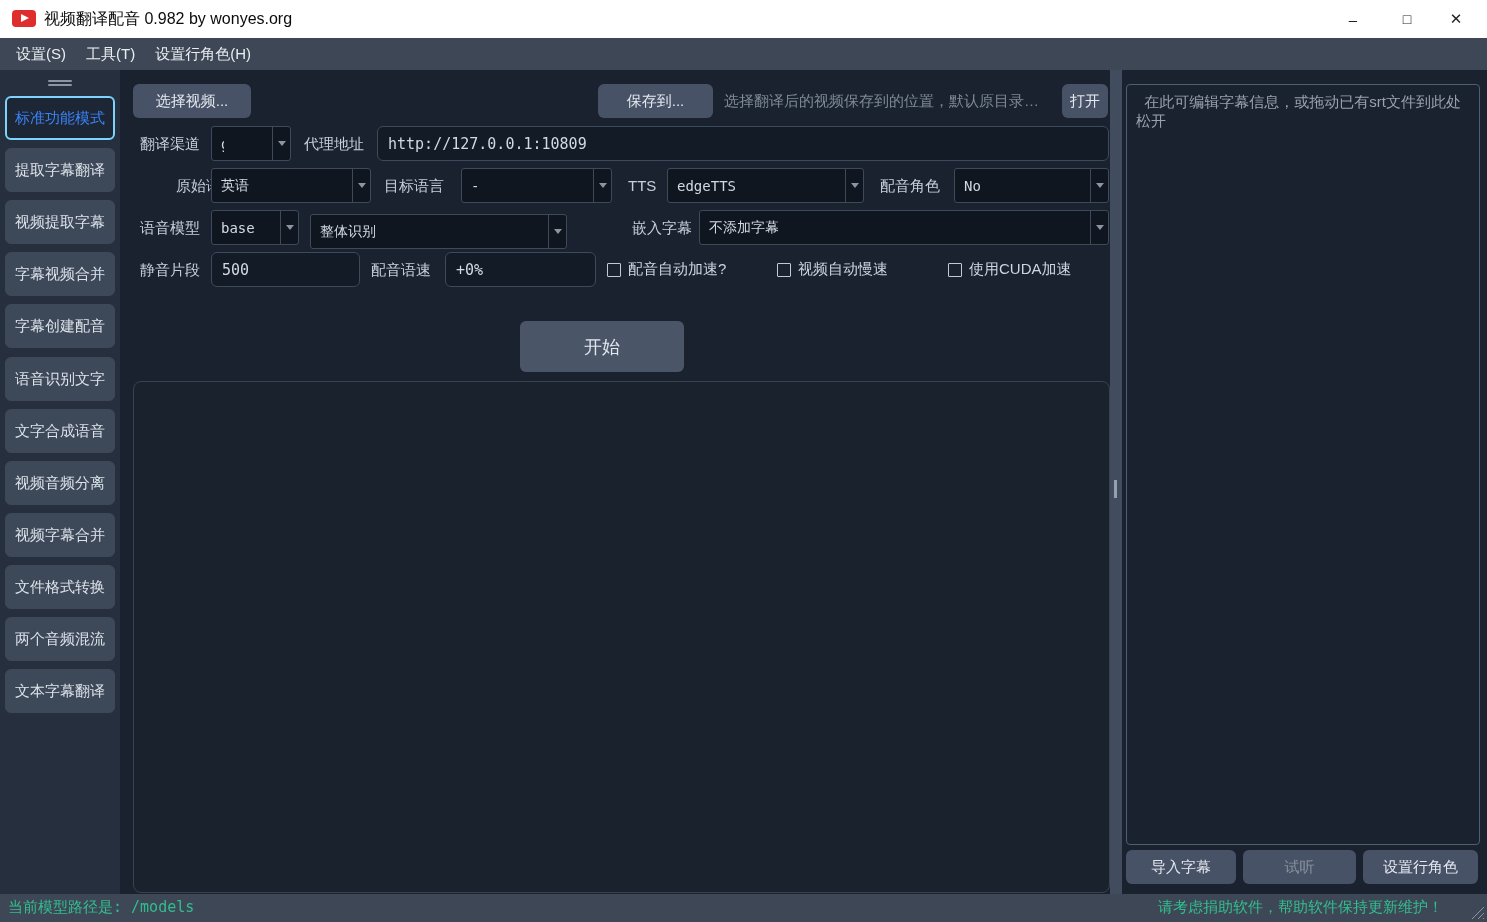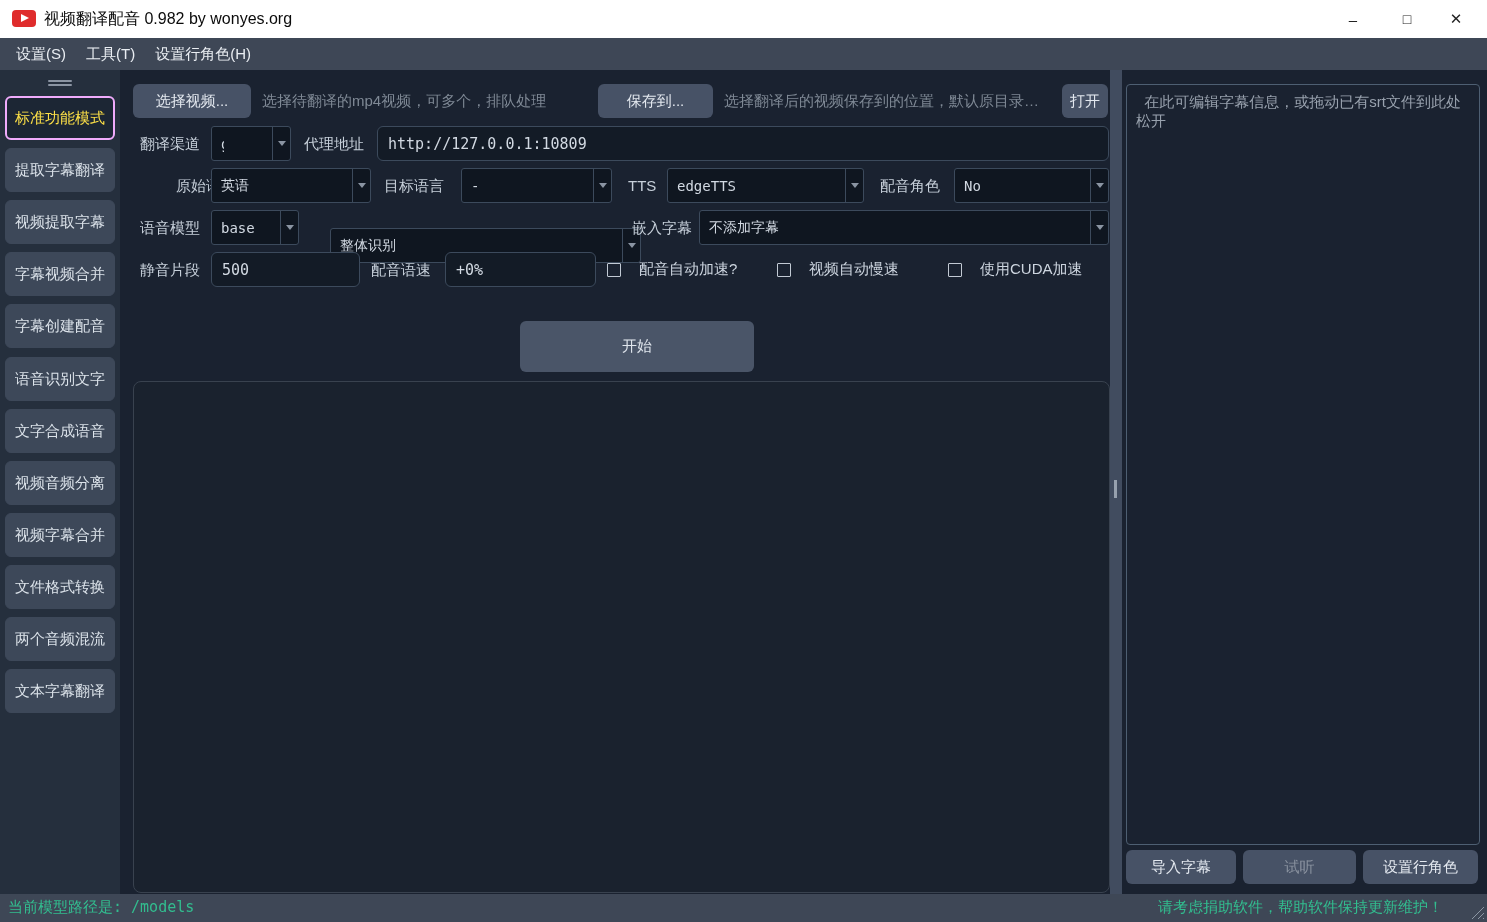--- a/index.html
+++ b/index.html
@@ -26,43 +26,43 @@
   .menubar { position:absolute; left:0; top:38px; width:1487px; height:32px; background:#3e4756;
     display:flex; align-items:center; padding-left:8px; gap:4px; }
   .menu-item { color:#e9edf2; font-size:15px; padding:4px 8px; }
 
   
   .sidebar { position:absolute; left:0; top:70px; width:120px; height:824px; background:#252f3d; }
   .side-handle { position:absolute; left:48px; top:10px; width:24px; height:8px; }
   .side-handle div { height:2px; background:#8b95a3; margin-bottom:2px; border-radius:1px; }
   .side-btn { position:absolute; left:5px; width:110px; height:44px; background:#3d4859; border:1px solid #3d4859;
     border-radius:6px; color:#dce3ea; font-size:15px; display:flex; align-items:center; justify-content:center; }
-  .side-btn.active { background:#1c2634; border:2px solid #f0abfc; color:#fde047; }
+  .side-btn.active { background:#1c2634; border:2px solid #7dd3fc; color:#3b82f6; }
 
   
   .btn { position:absolute; background:#475266; border-radius:6px; color:#e3e8ef; font-size:15px;
     display:flex; align-items:center; justify-content:center; height:34px; }
   .hint { position:absolute; color:#7f8995; font-size:15px; line-height:34px; white-space:nowrap; }
   .flabel { position:absolute; color:#c7d0da; font-size:15px; line-height:35px; white-space:nowrap; }
 
   .combo { position:absolute; height:35px; background:#0f1620; border:1px solid #3c4a5c; border-radius:3px; display:flex; }
   .combo .val { flex:1; padding-left:9px; display:flex; align-items:center; color:#d2d9e2;
     font-family:"DejaVu Sans Mono","DejaVu Sans",monospace; font-size:14px; white-space:nowrap; overflow:hidden; }
   .combo .arrow { width:18px; border-left:1px solid #3c4a5c; display:flex; align-items:center; justify-content:center; }
   .combo .arrow::after { content:""; border-left:4px solid transparent; border-right:4px solid transparent; border-top:5px solid #8a94a2; }
 
   .lineedit { position:absolute; height:35px; background:#131b26; border:1px solid #3c4a5c; border-radius:6px;
     color:#d2d9e2; font-family:"DejaVu Sans Mono","DejaVu Sans",monospace; font-size:15px; padding:0 10px; }
   input.lineedit { outline:none; }
 
-  .cb { position:absolute; height:35px; display:flex; align-items:center; gap:18px; color:#cdd5df; font-size:15px; }
+  .cb { position:absolute; height:35px; display:flex; align-items:center; gap:7px; color:#cdd5df; font-size:15px; }
   .cb .box { width:14px; height:14px; border:1px solid #c2cad4; background:transparent; border-radius:1px; }
 
-  .start-btn { position:absolute; left:520px; top:321px; width:234px; height:51px; background:#4a5568; border-radius:6px;
-    color:#e0e6ed; font-size:15px; display:flex; align-items:center; justify-content:center; }
+  .start-btn { position:absolute; left:520px; top:321px; width:164px; height:51px; background:#4a5568; border-radius:6px;
+    color:#e0e6ed; font-size:18px; display:flex; align-items:center; justify-content:center; }
 
   .logbox { position:absolute; left:133px; top:381px; width:977px; height:512px; border:1px solid #39424f;
     border-radius:8px; background:#1a222e; }
 
   
   .splitter { position:absolute; left:1110px; top:70px; width:12px; height:824px; background:#414c5f; }
   .splitter .grip { position:absolute; left:4px; top:410px; width:3px; height:18px; background:#97a1ae; }
 
   
   .rpanel { position:absolute; left:1122px; top:70px; width:365px; height:824px; background:#1a2230; }
@@ -115,21 +115,20 @@
     <div class="side-btn" style="top:287px">语音识别文字</div>
     <div class="side-btn" style="top:339px">文字合成语音</div>
     <div class="side-btn" style="top:391px">视频音频分离</div>
     <div class="side-btn" style="top:443px">视频字幕合并</div>
     <div class="side-btn" style="top:495px">文件格式转换</div>
     <div class="side-btn" style="top:547px">两个音频混流</div>
     <div class="side-btn" style="top:599px">文本字幕翻译</div>
   </div>
 
   <div class="btn" style="left:133px; top:84px; width:118px;">选择视频...</div>
-  <div class="hint" style="left:262px; top:84px;">选择待翻译的mp4视频，可多个，排队处理</div>
   <div class="btn" style="left:598px; top:84px; width:115px;">保存到...</div>
   <div class="hint" style="left:724px; top:84px;">选择翻译后的视频保存到的位置，默认原目录…</div>
   <div class="btn" style="left:1062px; top:84px; width:46px;">打开</div>
 
   <div class="flabel" style="left:140px; top:126px;">翻译渠道</div>
   <div class="combo" style="left:211px; top:126px; width:80px;gap:48px;">
     <span class="val">google</span>
     <span class="arrow"></span>
   </div>
   <div class="flabel" style="left:304px; top:126px;">代理地址</div>
@@ -154,21 +153,21 @@
   <div class="combo" style="left:954px; top:168px; width:155px;">
     <span class="val">No</span>
     <span class="arrow"></span>
   </div>
 
   <div class="flabel" style="left:140px; top:210px;">语音模型</div>
   <div class="combo" style="left:211px; top:210px; width:88px;">
     <span class="val">base</span>
     <span class="arrow"></span>
   </div>
-  <div class="combo" style="left:310px; top:228px; width:311px;margin-left:20px;">
+  <div class="combo" style="left:310px; top:214px; width:257px;">
     <span class="val">整体识别</span>
     <span class="arrow"></span>
   </div>
   <div class="flabel" style="left:632px; top:210px;">嵌入字幕</div>
   <div class="combo" style="left:699px; top:210px; width:410px;">
     <span class="val">不添加字幕</span>
     <span class="arrow"></span>
   </div>
 
   <div class="flabel" style="left:140px; top:252px;">静音片段</div>

